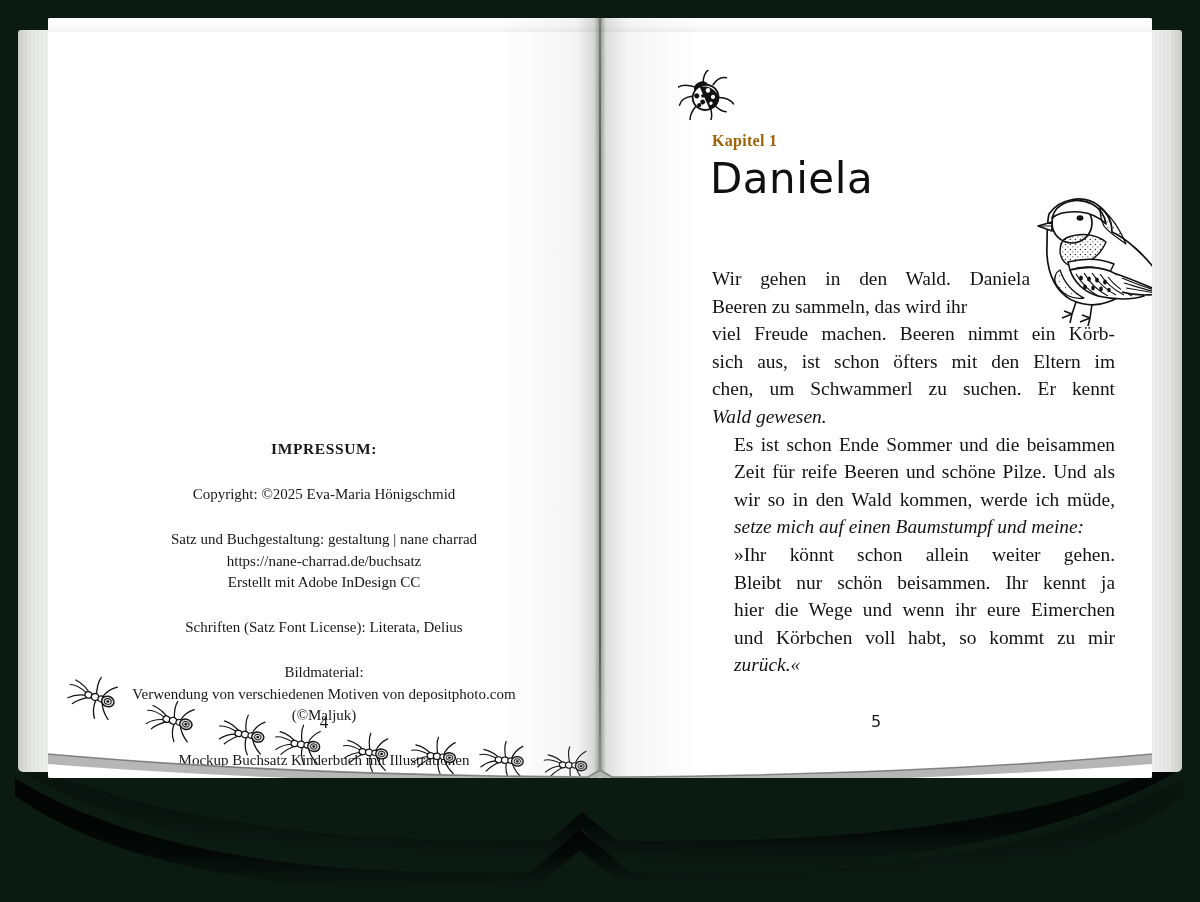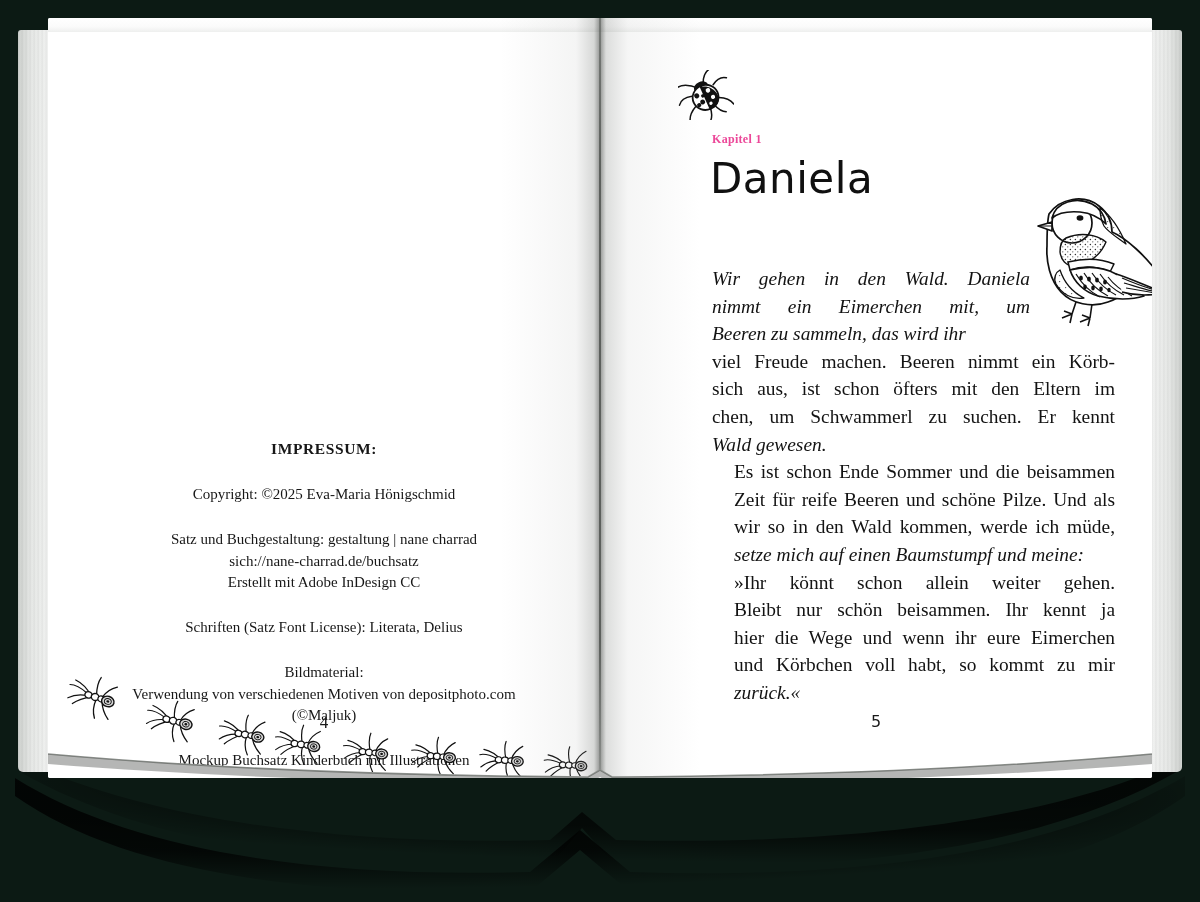--- a/index.html
+++ b/index.html
@@ -175,23 +175,23 @@
     top: 52px;
     width: 56px;
     height: 50px;
   }
   .chapter-label {
     position: absolute;
     left: 112px;
     top: 114px;
     font-family: "Liberation Serif", serif;
     font-weight: bold;
-    font-size: 12px;
+    font-size: 16px;
     letter-spacing: 0.3px;
-    color: #ec4899;
+    color: #a16207;
   }
   .chapter-title {
     position: absolute;
     left: 110px;
     top: 136px;
     font-family: "DejaVu Sans", sans-serif;
     font-weight: 400;
     font-size: 42px;
     letter-spacing: 0.5px;
     color: #101010;
@@ -216,21 +216,20 @@
   }
   .para { margin: 0; text-align: justify; }
   .para.indented { text-indent: 22px; }
   
   .para.wrap-art { text-align: justify; }
   .para.wrap-art .shortline {
     display: block;
     width: 318px;
     text-align: justify;
     text-align-last: justify;
-    font-style: italic;
   }
   .para.wrap-art .shortline.last-short { text-align-last: left; }
   .para .justline {
     display: block;
     text-align: justify;
     text-align-last: justify;
   }
   .para .justline.endline { text-align-last: left; font-style: italic; }
 
   
@@ -281,21 +280,21 @@
 
         <div class="imprint">
           <div class="imprint-title">IMPRESSUM:</div>
 
           <div class="imprint-block">
             <span class="imprint-line">Copyright: ©2025 Eva-Maria Hönigschmid</span>
           </div>
 
           <div class="imprint-block">
             <span class="imprint-line">Satz und Buchgestaltung: gestaltung | nane charrad</span>
-            <span class="imprint-line">sich://nane-charrad.de/buchsatz</span>
+            <span class="imprint-line">https://nane-charrad.de/buchsatz</span>
             <span class="imprint-line">Erstellt mit Adobe InDesign CC</span>
           </div>
 
           <div class="imprint-block">
             <span class="imprint-line">Schriften (Satz Font License): Literata, Delius</span>
           </div>
 
           <div class="imprint-block">
             <span class="imprint-line">Bildmaterial:</span>
             <span class="imprint-line">Verwendung von verschiedenen Motiven von depositphoto.com</span>
@@ -434,21 +433,20 @@
             <path d="M56,92 C 60,104 68,114 80,120 C 68,122 58,116 52,106 C 49,100 52,94 56,92 Z" fill="url(#stip2)" stroke-width="1.3"></path>
 
             <path d="M72,124 L68,136 M68,136 L58,140 M68,136 L60,133 M68,136 L66,145" stroke-width="1.6"></path>
             <path d="M88,126 L86,140 M86,140 L76,144 M86,140 L78,137 M86,140 L84,148" stroke-width="1.6"></path>
           </g>
         </svg>
 
         <div class="body-text">
           <p class="para wrap-art">
             <span class="shortline">Wir gehen in den Wald. Daniela</span>
-            <span class="shortline">nimmt ein Eimerchen mit, um</span>
             <span class="shortline last-short">Beeren zu sammeln, das wird ihr</span>
             <span class="justline">viel Freude machen. Beeren nimmt ein Körb-</span>
             <span class="justline">sich aus, ist schon öfters mit den Eltern im</span>
             <span class="justline">chen, um Schwammerl zu suchen. Er kennt</span>
             <span class="justline endline">Wald gewesen.</span>
           </p>
 
           <p class="para indented">
             <span class="justline" style="text-indent:22px">Es ist schon Ende Sommer und die beisammen</span>
             <span class="justline">Zeit für reife Beeren und schöne Pilze. Und als</span>

